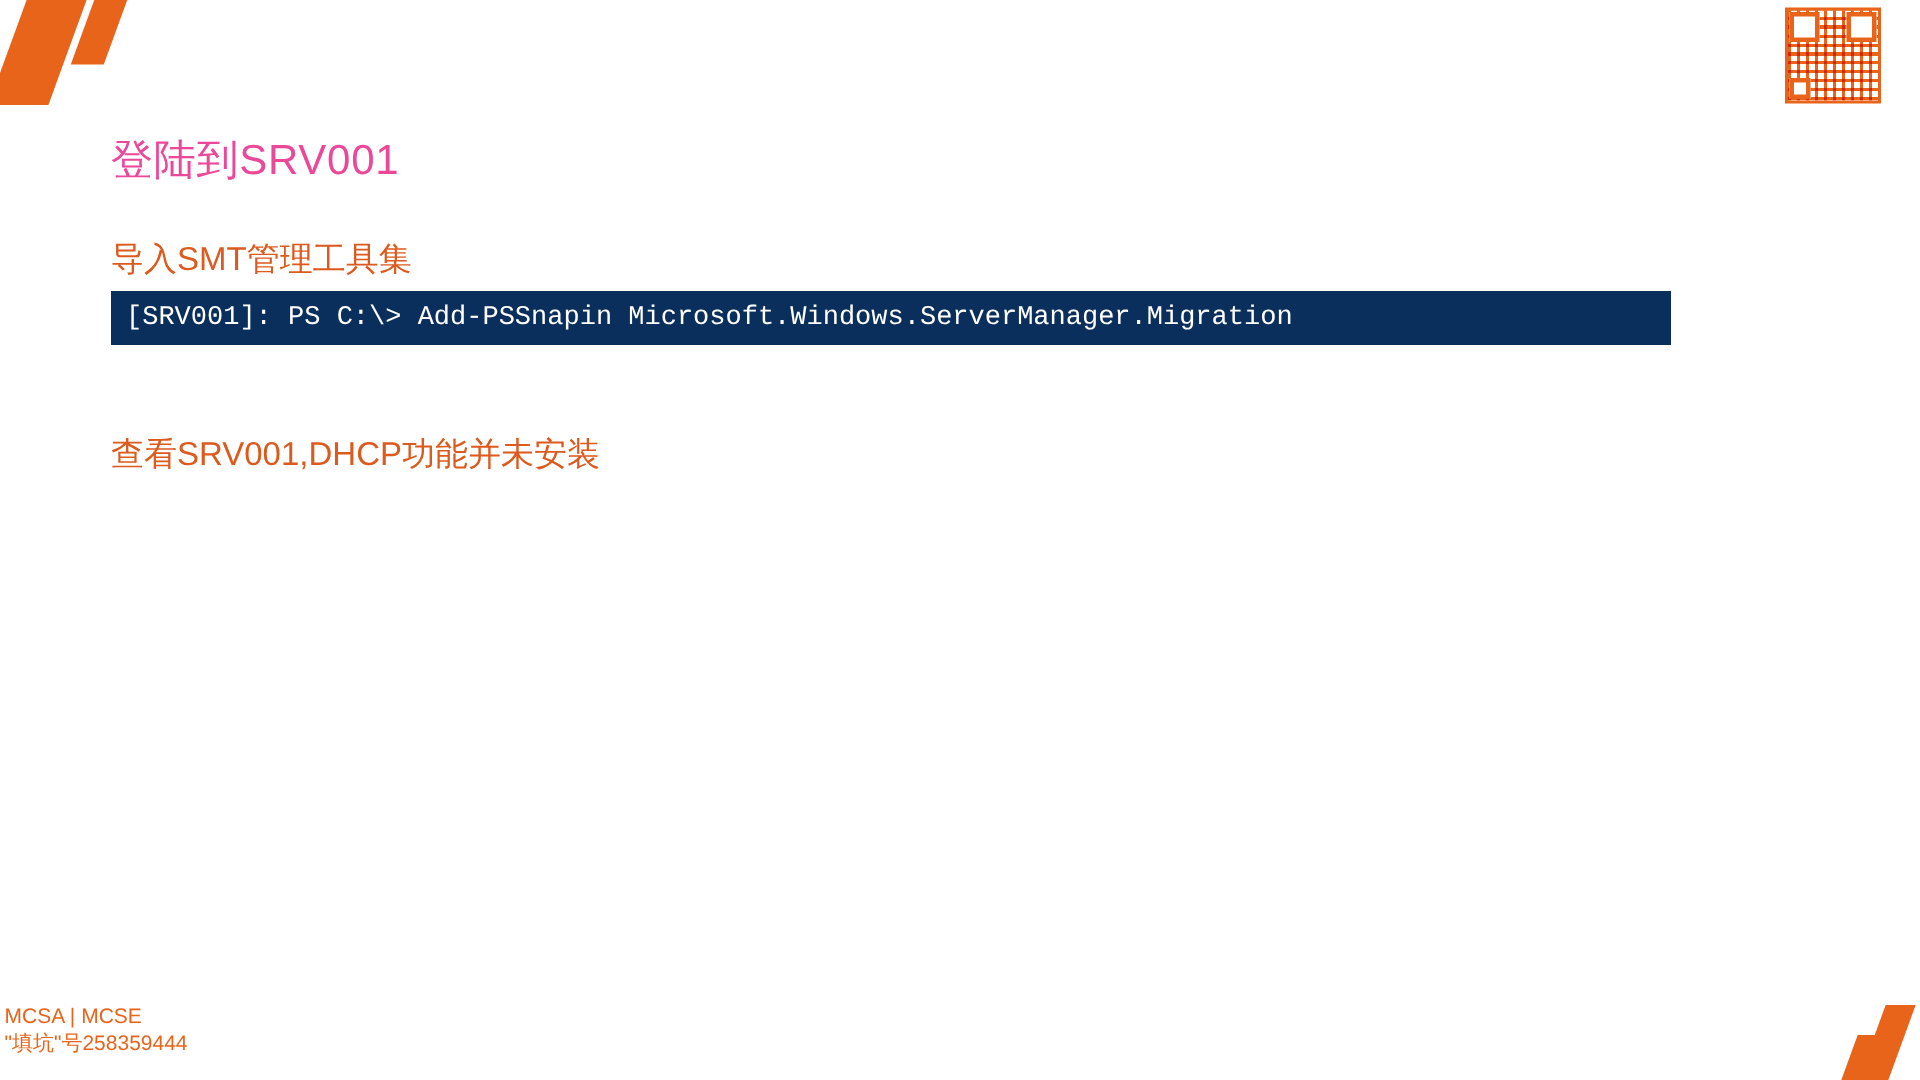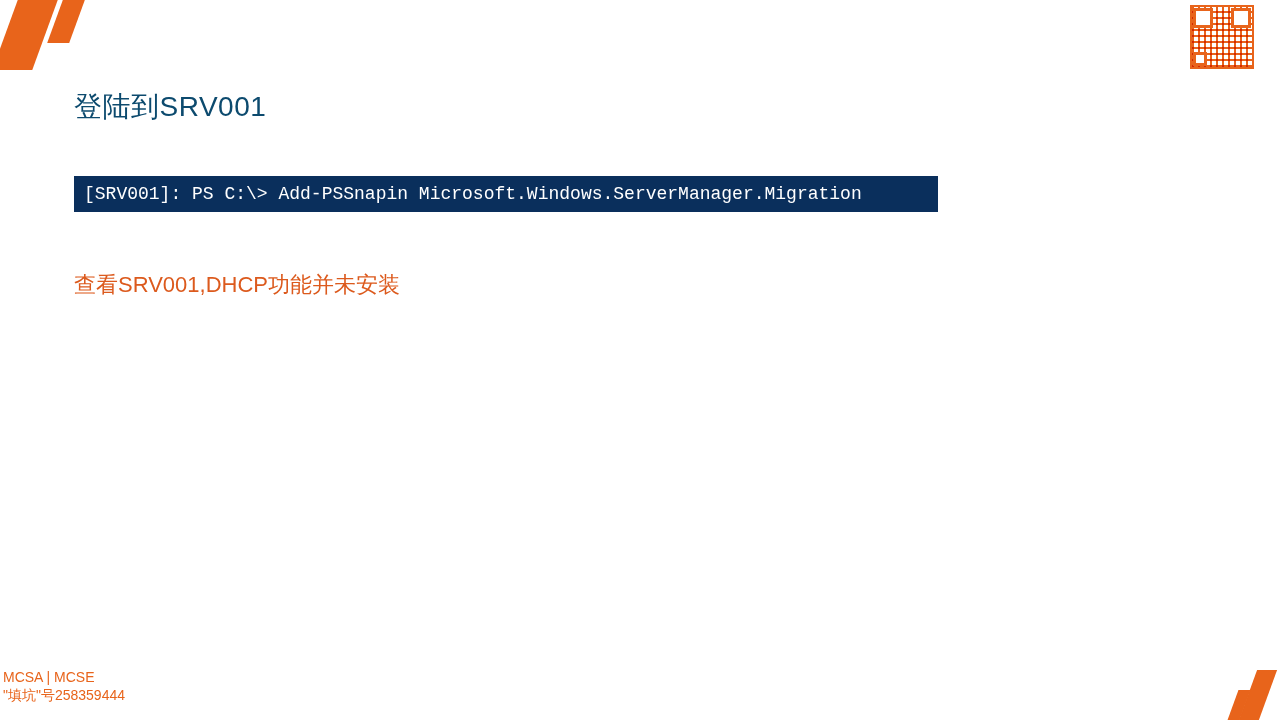--- a/index.html
+++ b/index.html
@@ -94,46 +94,46 @@
   }
 
   .content {
     position: absolute;
     left: 74px;
     top: 88px;
     right: 90px;
   }
 
   h2.heading {
-    color: #0c4a6e;
+    color: #ec4899;
     font-weight: 400;
     font-size: 28px;
     letter-spacing: 0.5px;
-    margin-bottom: 50px;
+    margin-bottom: 32px;
   }
 
   h3.subheading {
     color: #dc5a1d;
     font-weight: 400;
     font-size: 22px;
     margin-bottom: 6px;
   }
 
   .codeblock {
     background: #0a2f5c;
     color: #ffffff;
     font-family: Consolas, "Courier New", monospace;
     font-size: 18px;
     line-height: 1.35;
     padding: 6px 10px;
     white-space: pre;
     overflow: hidden;
   }
   .codeblock.small {
-    width: 864px;
+    width: 1040px;
   }
   .codeblock.big {
     width: 1100px;
     padding: 16px 10px 22px 10px;
   }
 
   .footer {
     position: absolute;
     left: 3px;
     bottom: 16px;
@@ -152,20 +152,21 @@
   <div class="bar1"></div>
 </div>
 
 <div class="qr">
   <div class="corner-bl"></div>
 </div>
 
 <div class="content">
   <h2 class="heading">登陆到SRV001</h2>
 
+  <h3 class="subheading">导入SMT管理工具集</h3>
   <div class="codeblock small">[SRV001]: PS C:\&gt; Add-PSSnapin Microsoft.Windows.ServerManager.Migration</div>
 
   <div class="gap"></div>
 
   <h3 class="subheading">查看SRV001,DHCP功能并未安装</h3>
 </div>
 
 <div class="footer">
   <div>MCSA | MCSE</div>
   <div>"填坑"号258359444</div>

